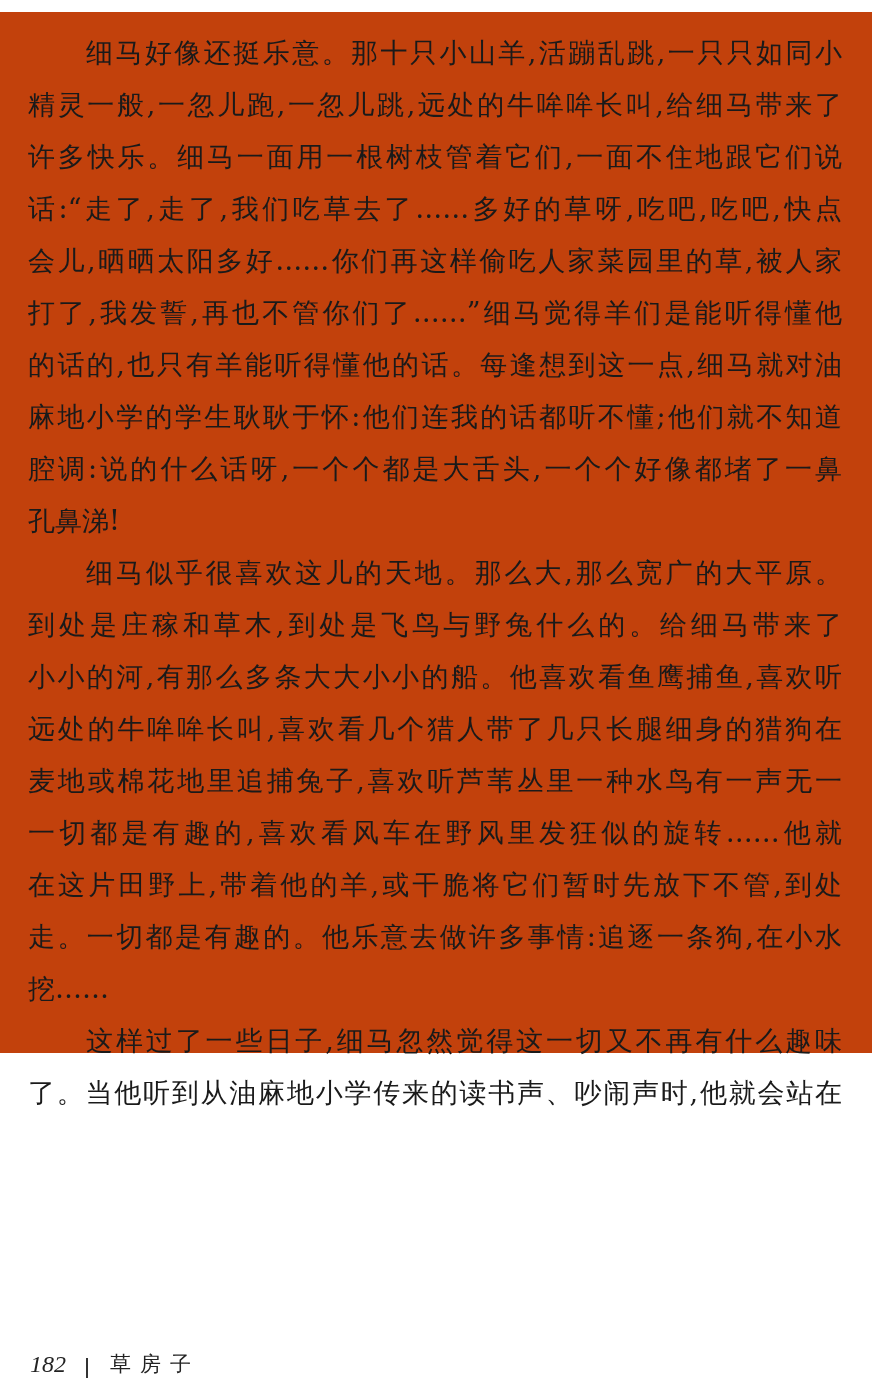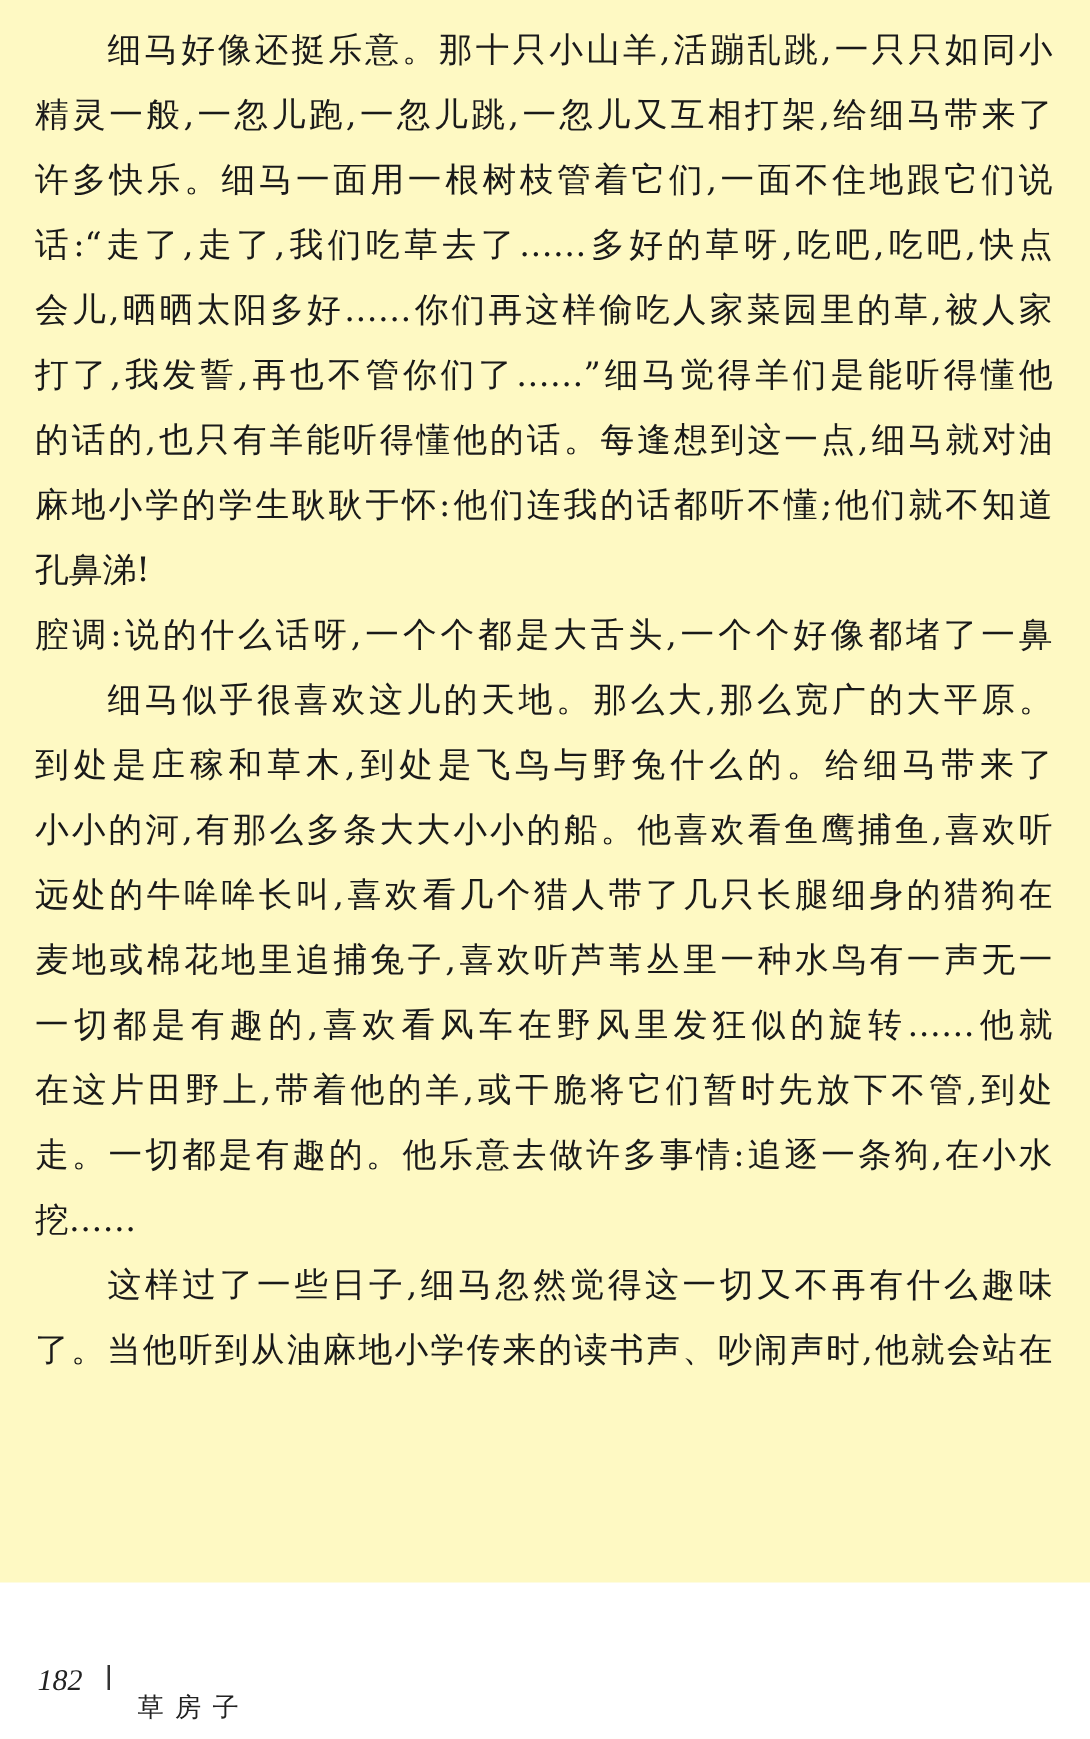--- a/index.html
+++ b/index.html
@@ -1,54 +1,54 @@
 <!DOCTYPE html>
 <html><head>
 <meta charset="utf-8">
 <style>
   html, body { margin: 0; padding: 0; background: #ffffff; }
   body { width: 872px; height: 1391px; position: relative; overflow: hidden; }
-  .page { position: absolute; left: 0; top: 0; width: 872px; height: 1266px; background: #fef9c3; }
+  .page { position: absolute; left: 0; top: 12px; width: 872px; height: 1041px; background: #c2410c; }
   .text {
     position: absolute; left: 28px; top: 22px; width: 814px;
     font-family: "DejaVu Serif", "Liberation Serif", serif;
     color: #1a1a1a; font-size: 27px;
   }
   .line {
     height: 52px; line-height: 38px; white-space: nowrap;
     text-align: justify; text-align-last: justify;
     letter-spacing: 0px;
   }
   .line.indent { padding-left: 58px; }
   .line.last { text-align-last: left; }
   .footer {
     position: absolute; left: 30px; top: 1332px; height: 34px;
-    display: flex; align-items: flex-start;
+    display: flex; align-items: flex-end;
     font-family: "Liberation Serif", "DejaVu Serif", serif; color: #222;
   }
   .pagenum { font-style: italic; font-size: 24px; }
   .sep { display: inline-block; width: 2px; height: 20px; background: #333; margin: 0 22px 0 20px; }
   .runhead { font-size: 21px; letter-spacing: 9px; font-family: "DejaVu Sans", sans-serif; margin-top: 20px; }
 </style>
 </head>
 <body>
 
 <div class="page">
   <div class="text">
     <div>
       <div class="line indent">细马好像还挺乐意。那十只小山羊,活蹦乱跳,一只只如同小</div>
-      <div class="line">精灵一般,一忽儿跑,一忽儿跳,一忽儿又互相打架,给细马带来了</div>
+      <div class="line">精灵一般,一忽儿跑,一忽儿跳,远处的牛哞哞长叫,给细马带来了</div>
       <div class="line">许多快乐。细马一面用一根树枝管着它们,一面不住地跟它们说</div>
       <div class="line">话:“走了,走了,我们吃草去了……多好的草呀,吃吧,吃吧,快点</div>
       <div class="line">会儿,晒晒太阳多好……你们再这样偷吃人家菜园里的草,被人家</div>
       <div class="line">打了,我发誓,再也不管你们了……”细马觉得羊们是能听得懂他</div>
       <div class="line">的话的,也只有羊能听得懂他的话。每逢想到这一点,细马就对油</div>
       <div class="line">麻地小学的学生耿耿于怀:他们连我的话都听不懂;他们就不知道</div>
+      <div class="line">腔调:说的什么话呀,一个个都是大舌头,一个个好像都堵了一鼻</div>
       <div class="line last">孔鼻涕!</div>
-      <div class="line">腔调:说的什么话呀,一个个都是大舌头,一个个好像都堵了一鼻</div>
     </div>
     <div>
       <div class="line indent">细马似乎很喜欢这儿的天地。那么大,那么宽广的大平原。</div>
       <div class="line">到处是庄稼和草木,到处是飞鸟与野兔什么的。给细马带来了</div>
       <div class="line">小小的河,有那么多条大大小小的船。他喜欢看鱼鹰捕鱼,喜欢听</div>
       <div class="line">远处的牛哞哞长叫,喜欢看几个猎人带了几只长腿细身的猎狗在</div>
       <div class="line">麦地或棉花地里追捕兔子,喜欢听芦苇丛里一种水鸟有一声无一</div>
       <div class="line">一切都是有趣的,喜欢看风车在野风里发狂似的旋转……他就</div>
       <div class="line">在这片田野上,带着他的羊,或干脆将它们暂时先放下不管,到处</div>
       <div class="line">走。一切都是有趣的。他乐意去做许多事情:追逐一条狗,在小水</div>

